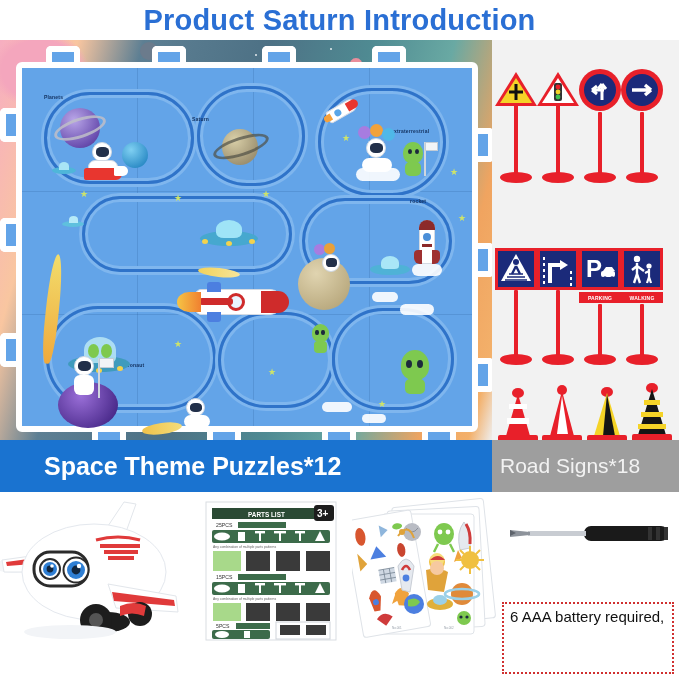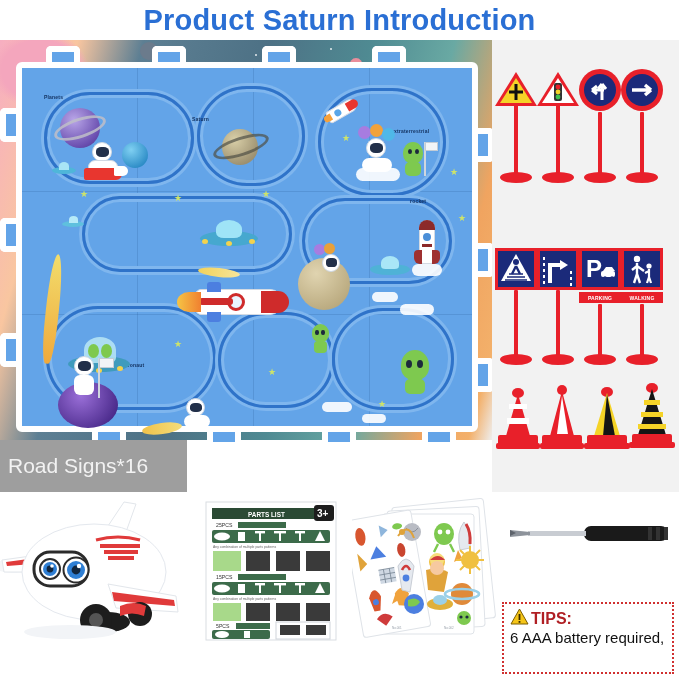--- a/index.html
+++ b/index.html
@@ -451,22 +451,25 @@
         <rect x="13" y="30" width="22" height="5" fill="#f5d327"></rect>
         <rect x="10" y="42" width="28" height="5" fill="#f5d327"></rect>
         <rect x="4" y="52" width="40" height="11" rx="2" fill="#e8202a"></rect>
         <rect x="1" y="60" width="46" height="6" rx="2" fill="#e8202a"></rect>
       </svg>
     </div>
   </div>
 </div>
 
 <div class="banner-row">
+  <div class="banner-blue">
+    <span>Space Theme Puzzles*12</span>
+  </div>
   <div class="banner-gray">
-    <span>Road Signs*16</span>
+    <span>Road Signs*18</span>
   </div>
 </div>
 
 <div class="bottom">
 
   <div class="cell" style="left:0;top:4px;width:186px;height:146px;">
     <svg width="186" height="146" viewBox="0 0 186 146">
       <ellipse cx="14" cy="70" rx="20" ry="7" fill="#f4f6f8"></ellipse>
       <path d="M2 64 L60 56 L62 76 L4 76 Z" fill="#ffffff" stroke="#e2e6eb"></path>
       <path d="M6 66 L58 59 L59 66 L7 70 Z" fill="#e03a3a"></path>
@@ -621,24 +624,14 @@
       <rect x="166" y="13" width="4" height="13" fill="#333"></rect>
       <rect x="30" y="17" width="58" height="5" fill="#c8ccd2"></rect>
       <path d="M12 16 l20 2 v3 l-20 2 z" fill="#8d939b"></path>
       <path d="M12 16 l6 3 -6 3 z" fill="#5d636b"></path>
     </svg>
   </div>
 
 </div>
 
 <div class="tips">
-  <div class="tips-head">
-    <span>
-      <svg width="19" height="17" viewBox="0 0 19 17">
-        <polygon points="9.5,1 18,16 1,16" fill="#f5c518" stroke="#7a5c00" stroke-width="1"></polygon>
-        <rect x="8.6" y="6" width="1.8" height="6" fill="#3a2c00"></rect>
-        <rect x="8.6" y="13" width="1.8" height="1.8" fill="#3a2c00"></rect>
-      </svg>
-    </span>
-    <span class="tlabel">TIPS:</span>
-  </div>
   <div class="tips-body">6 AAA battery required,</div>
 </div>
 
 </body></html>

